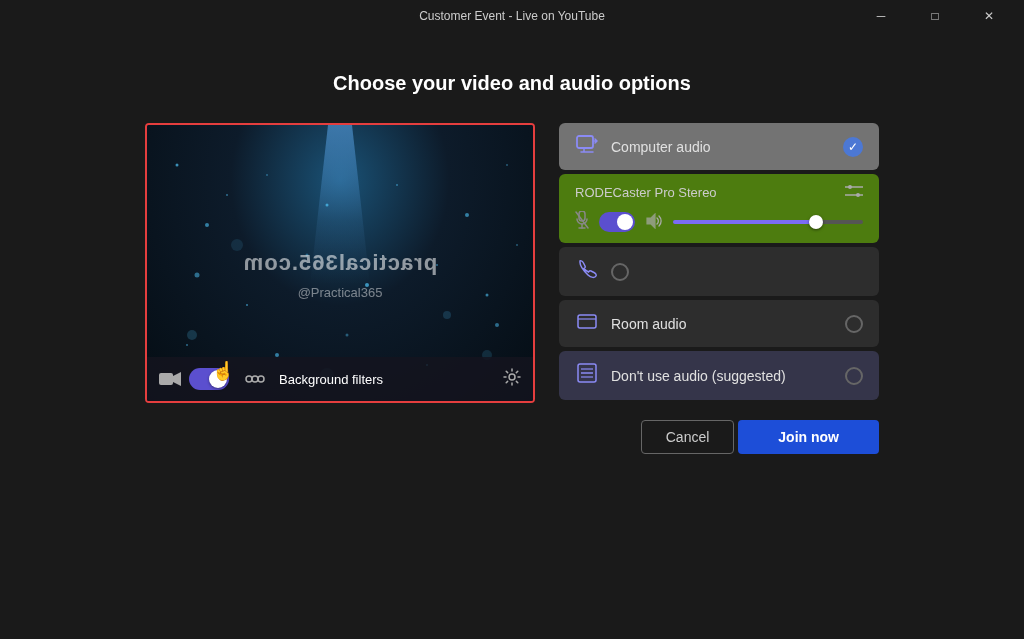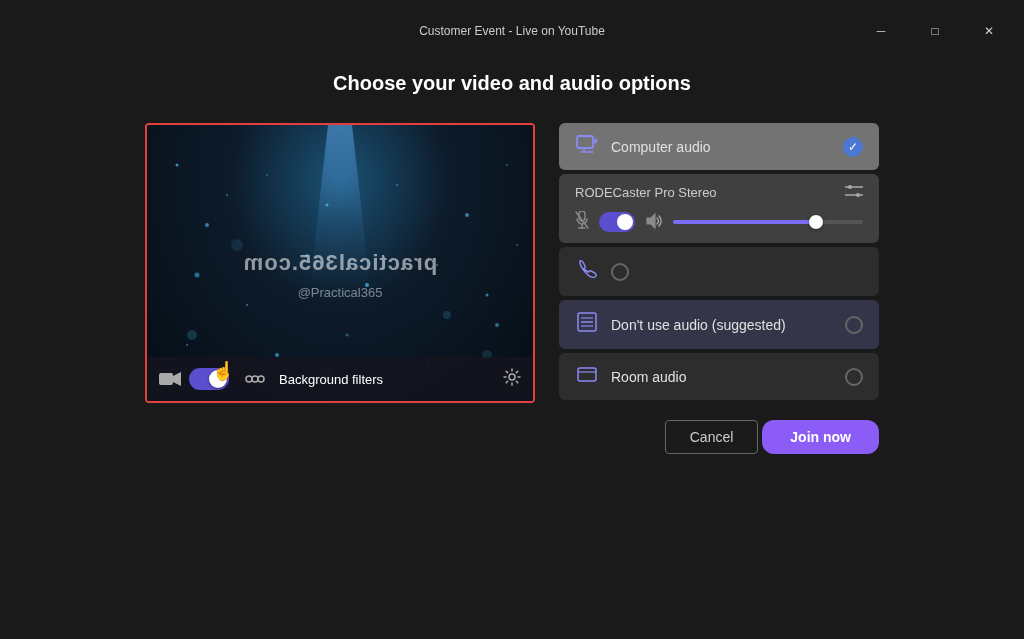--- a/index.html
+++ b/index.html
@@ -17,21 +17,21 @@
     
     .titlebar {
       width: 100%;
       height: 32px;
       background: #1a1a1a;
       display: flex;
       align-items: center;
       justify-content: space-between;
       padding: 0 12px;
       position: absolute;
-      top: 15px;
+      top: 0;
       left: 0;
     }
     .titlebar-title {
       font-size: 12px;
       color: #ccc;
       position: absolute;
       left: 50%;
       transform: translateX(-50%);
     }
     .titlebar-controls {
@@ -254,21 +254,21 @@
       background: #4c78d4;
       display: flex;
       align-items: center;
       justify-content: center;
       font-size: 12px;
       color: #fff;
     }
 
     
     .rode-row {
-      background: #404040;
+      background: #4d7c0f;
       border-radius: 6px;
       padding: 10px 16px;
       margin-bottom: 2px;
     }
     .rode-header {
       display: flex;
       align-items: center;
       justify-content: space-between;
       margin-bottom: 10px;
     }
@@ -343,24 +343,24 @@
     .btn-cancel {
       padding: 8px 24px;
       background: transparent;
       border: 1px solid #666;
       border-radius: 4px;
       color: #ccc;
       font-size: 14px;
       cursor: pointer;
     }
     .btn-join {
-      padding: 8px 28px;
-      background: #8b5cf6;
+      padding: 8px 40px;
+      background: #1d4ed8;
       border: none;
-      border-radius: 12px;
+      border-radius: 4px;
       color: #fff;
       font-size: 14px;
       font-weight: 600;
       cursor: pointer;
     }
   </style>
 </head>
 <body>
 
 <div class="titlebar">
@@ -504,44 +504,44 @@
 
       <div class="audio-option">
         <span class="audio-icon">
           <svg width="20" height="20" viewBox="0 0 20 20" fill="none" xmlns="http://www.w3.org/2000/svg">
             <path d="M3 2C3 2 5 1 6.5 4L8 7c.5 1 0 2-1 2.5C8 11 9 12 11.5 13c.5-1 1.5-1.5 2.5-1L17 13.5c3 1.5 2 3.5 2 3.5C18 19 14 19 11 16 8 13 3 7 3 3.5 3 2.5 3 2 3 2z" stroke="#8b8bf5" stroke-width="1.5" fill="none"></path>
           </svg>
         </span>
         <div class="radio-circle"></div>
       </div>
 
+      <div class="audio-option">
+        <span class="audio-icon">
+          <svg width="20" height="18" viewBox="0 0 20 18" fill="none" xmlns="http://www.w3.org/2000/svg">
+            <rect x="1" y="3" width="18" height="13" rx="2" stroke="#8b8bf5" stroke-width="1.5" fill="none"></rect>
+            <line x1="1" y1="7" x2="19" y2="7" stroke="#8b8bf5" stroke-width="1.2"></line>
+          </svg>
+        </span>
+        <span class="audio-label">Room audio</span>
+        <div class="radio-circle"></div>
+      </div>
+
       <div class="audio-option highlighted">
         <span class="audio-icon">
           <svg width="20" height="20" viewBox="0 0 20 20" fill="none" xmlns="http://www.w3.org/2000/svg">
             <rect x="1" y="1" width="18" height="18" rx="2" stroke="#8b8bf5" stroke-width="1.5" fill="none"></rect>
             <line x1="4" y1="10" x2="16" y2="10" stroke="#8b8bf5" stroke-width="1.5"></line>
             <line x1="4" y1="6" x2="16" y2="6" stroke="#8b8bf5" stroke-width="1.2"></line>
             <line x1="4" y1="14" x2="16" y2="14" stroke="#8b8bf5" stroke-width="1.2"></line>
           </svg>
         </span>
         <span class="audio-label">Don't use audio (suggested)</span>
         <div class="radio-circle"></div>
       </div>
 
-      <div class="audio-option">
-        <span class="audio-icon">
-          <svg width="20" height="18" viewBox="0 0 20 18" fill="none" xmlns="http://www.w3.org/2000/svg">
-            <rect x="1" y="3" width="18" height="13" rx="2" stroke="#8b8bf5" stroke-width="1.5" fill="none"></rect>
-            <line x1="1" y1="7" x2="19" y2="7" stroke="#8b8bf5" stroke-width="1.2"></line>
-          </svg>
-        </span>
-        <span class="audio-label">Room audio</span>
-        <div class="radio-circle"></div>
-      </div>
-
       <div class="button-row">
         <button class="btn-cancel">Cancel</button>
         <button class="btn-join">Join now</button>
       </div>
 
     </div>
   </div>
 </div>
 
 </body></html>

